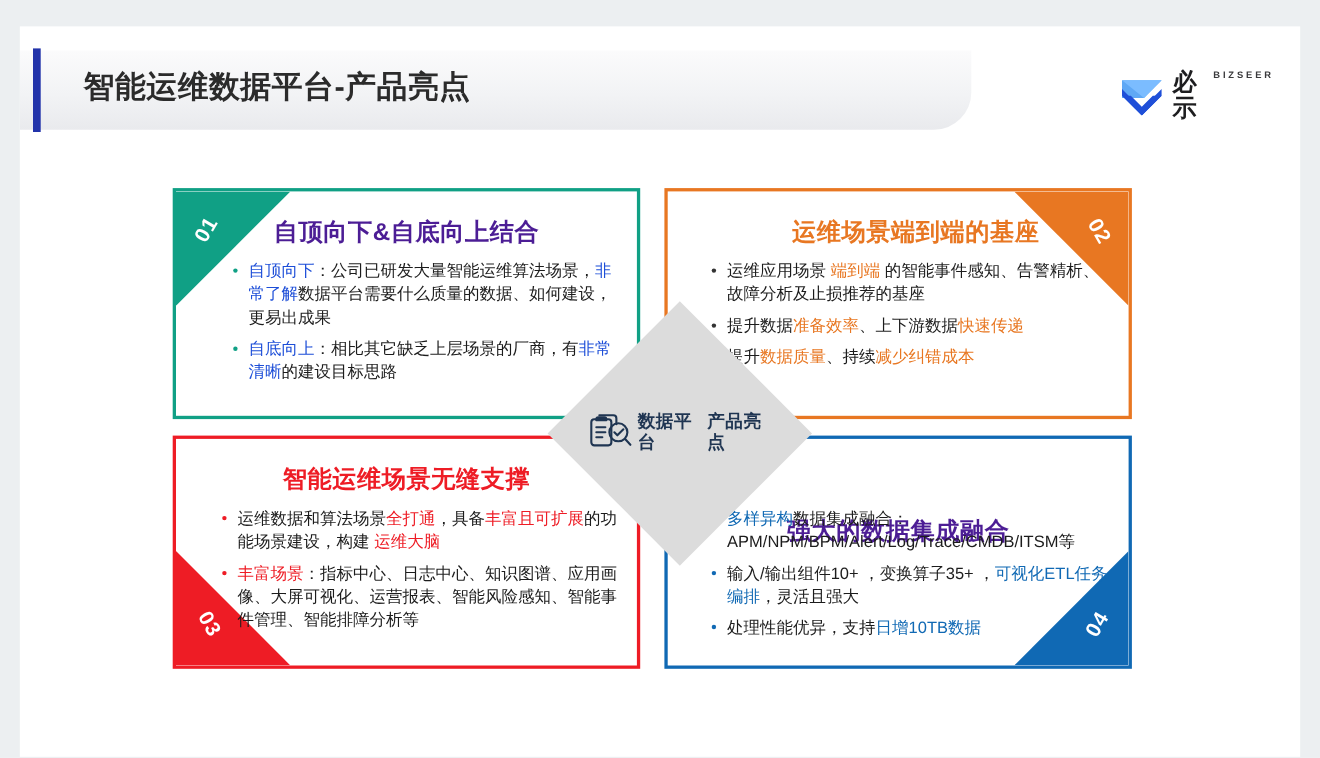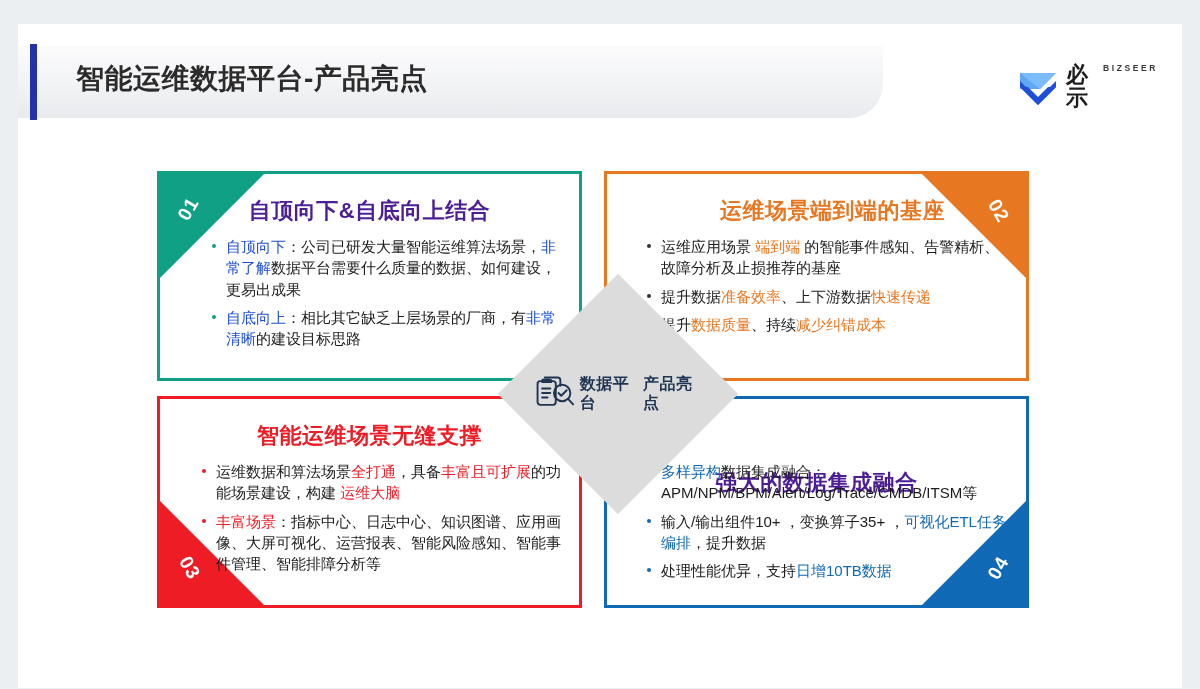--- a/index.html
+++ b/index.html
@@ -263,21 +263,21 @@
       </div>
   </div>
 
   <div class="card" id="card-04">
     <div class="badge" id="badge-04">
       <span class="badge-num">04</span>
     </div>
     <div class="card-title">强大的数据集成融合</div>
     <div class="bullets" id="bullets-04">
         <div class="bullet"><span class="hl-blue">多样异构</span><span>数据集成融合：APM/NPM/BPM/Alert/Log/Trace/CMDB/ITSM等</span></div>
-        <div class="bullet"><span>输入/输出组件10+ ，变换算子35+ ，</span><span class="hl-blue">可视化ETL任务编排</span><span>，提升数据</span></div>
+        <div class="bullet"><span>输入/输出组件10+ ，变换算子35+ ，</span><span class="hl-blue">可视化ETL任务编排</span><span>，灵活且强大</span></div>
         <div class="bullet"><span>处理性能优异，支持</span><span class="hl-blue">日增10TB数据</span></div>
       </div>
   </div>
 
   <div id="center-diamond"></div>
   <div id="center-inner">
     <svg id="center-icon" viewBox="0 0 48 42">
       <g fill="none" stroke="#1f3552" stroke-width="2.1" stroke-linejoin="round" stroke-linecap="round">
         <path d="M13 4 h14 a3 3 0 0 1 3 3 v6"></path>
         <rect x="5" y="8" width="20" height="26" rx="3"></rect>

